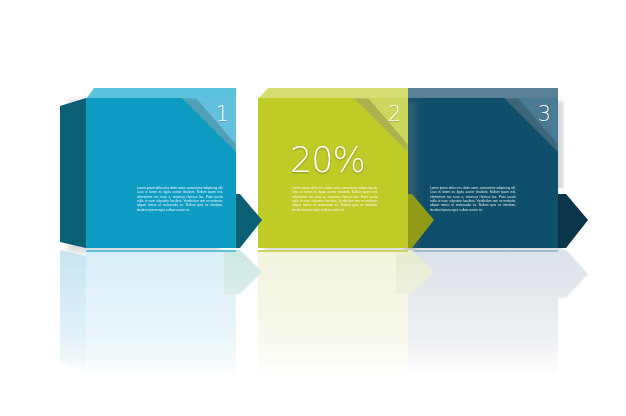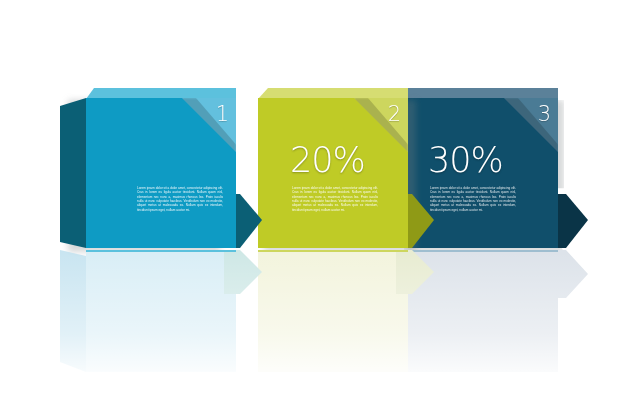--- a/index.html
+++ b/index.html
@@ -169,21 +169,20 @@
                 clip-path:polygon(0 0, 100% 0, 100% 96px, 100% 96px, 100% 150px, 0 150px, 0 96px);"></div>
 
     <div style="position:absolute; left:0; top:106px; width:14px; height:54px; background:#104f6b;"></div>
 
     <div class="fold" style="right:12px;">
       <div class="tri" style="background:#4a7b95;"></div>
       <div class="tri-shadow"></div>
       <span class="num">3</span>
     </div>
 
-    <div class="pct" style="left:30px; top:55px;">30%</div>
     <div class="body-copy dark-bg" style="left:32px; top:98px;">Lorem ipsum dolor sit a dolor amet, consectetur adipiscing elit. Cras in lorem eu ligula auctor tincidunt. Nullam quam nisl, elementum nec nunc a, maximus rhoncus leo. Proin iaculis nulla ut nunc vulputate faucibus. Vestibulum non ex molestie, aliquet metus at malesuada ex. Nullam quis ex interdum, tincidunt ipsum eget, nullam auctor mi.</div>
   </div>
 
   <div class="drop-shadow" style="left:264px; top:100px; width:152px; height:152px;"></div>
 
   <div class="panel-group" style="left:258px; width:170px;">
     <div class="top-bevel" style="left:0; width:150px; background:#d6dd72;
                 clip-path:polygon(10px 0, 100% 0, 100% 100%, 0 100%);"></div>
 
     <div style="position:absolute; left:138px; top:106px; width:38px; height:54px;

